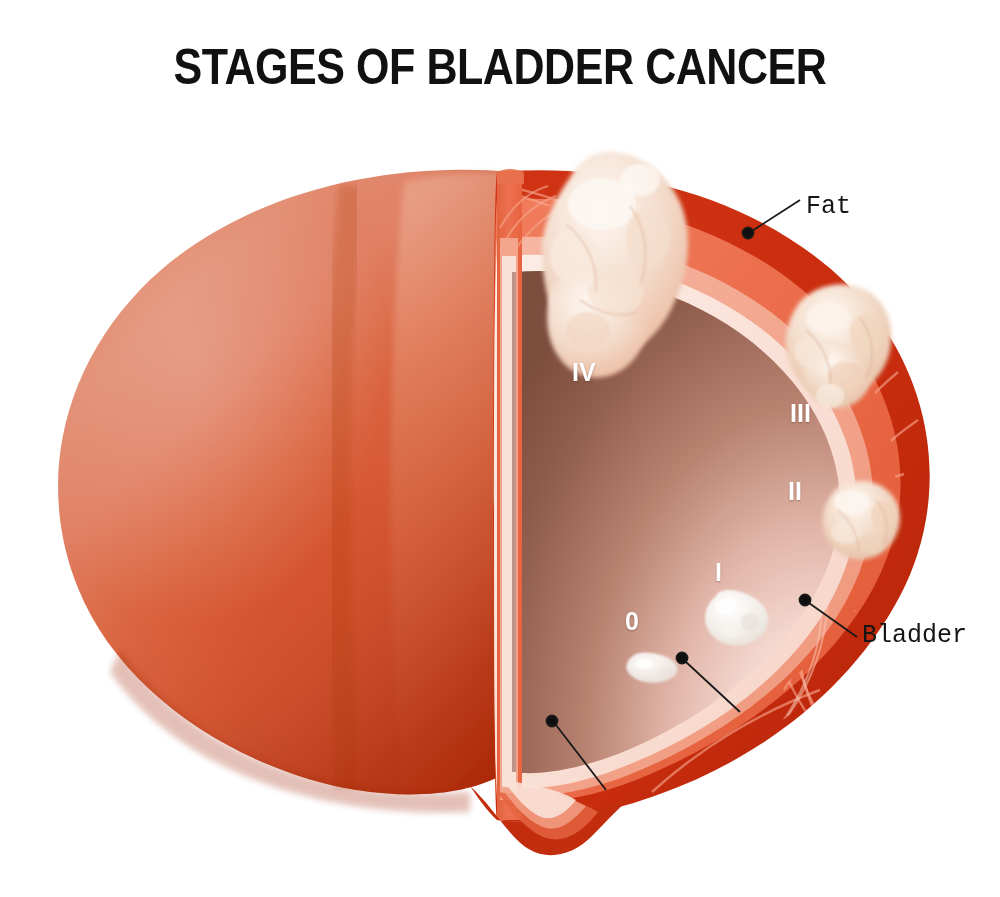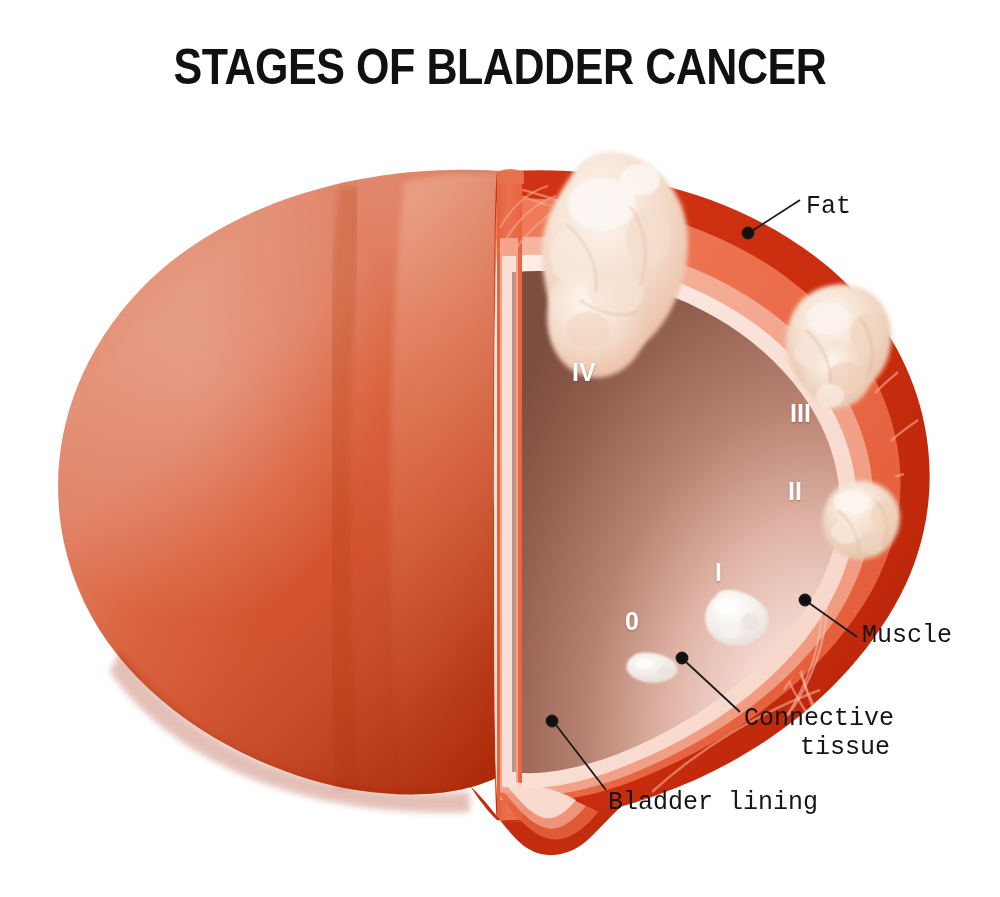--- a/index.html
+++ b/index.html
@@ -421,25 +421,23 @@
       <line x1="686" y1="662" x2="740" y2="712"></line>
       <circle cx="682" cy="658" r="5.5"></circle>
 
       <line x1="556" y1="725" x2="606" y2="790"></line>
       <circle cx="552" cy="721" r="5.5"></circle>
     </g>
   </svg>
 
   <div class="callout-label" id="label-fat">Fat</div>
 
-  <div class="callout-label" id="label-muscle">Muscle</div>
-
-  <div class="callout-label" id="label-connective">Connective tissue</div>
-
-  <div class="callout-label" id="label-bladder-lining">Bladder lining</div>
+  <div class="callout-label" id="label-muscle">Bladder</div>
+
+
 
   <div class="stage-numeral" id="stage-0">0</div>
 
   <div class="stage-numeral" id="stage-I">I</div>
 
   <div class="stage-numeral" id="stage-II">II</div>
 
   <div class="stage-numeral" id="stage-III">III</div>
 
   <div class="stage-numeral" id="stage-IV">IV</div>

